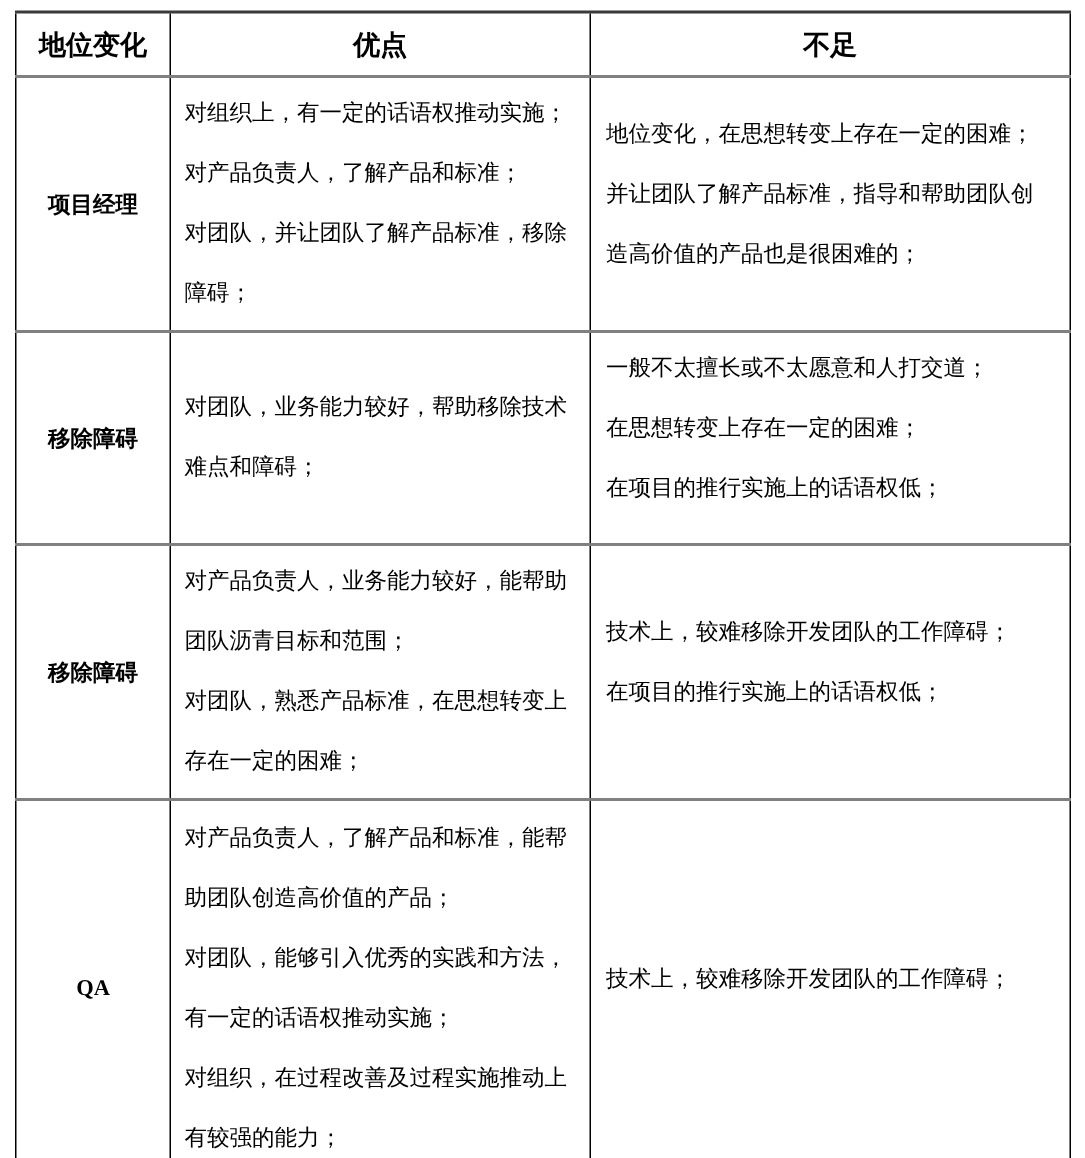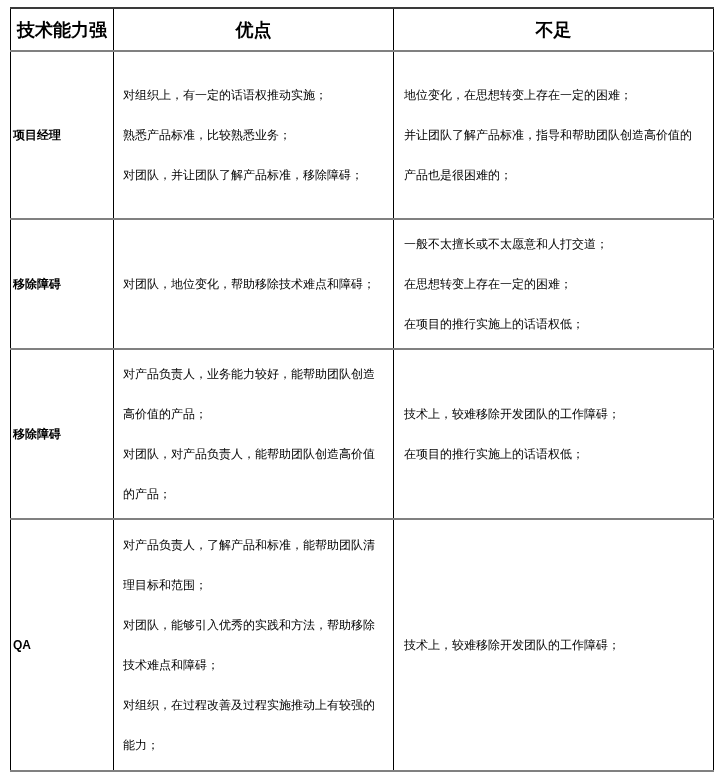--- a/index.html
+++ b/index.html
@@ -38,29 +38,31 @@
     font-size: 18px;
     font-weight: bold;
     color: #000000;
     text-align: center;
     vertical-align: middle;
     padding: 0;
   }
   td {
     border-bottom: 2px solid #808080;
     vertical-align: middle;
-    font-size: 12px;
+    font-size: 15px;
     color: #000000;
+    font-family: Liberation Serif, serif;
   }
   td.role-cell {
+    text-align: center;
     font-weight: bold;
     padding: 0 2px;
   }
   td.adv-cell { padding: 4px 8px 4px 9px; }
-  td.dis-cell { padding: 4px 12px 4px 10px; }
+  td.dis-cell { padding: 4px 12px 16px 10px; }
 
   tr.r1 { height: 168px; }
   tr.r2 { height: 125px; }
   tr.r3 { height: 165px; }
   tr.r4 { height: 252px; }
 
   p.clause {
     margin: 0;
     line-height: 40px;
     text-align: left;
@@ -71,65 +73,65 @@
 <body>
 
 <table class="roles">
   <colgroup>
     <col class="c-role">
     <col class="c-adv">
     <col class="c-dis">
   </colgroup>
   <thead>
     <tr>
-      <th>技术能力强</th>
+      <th>地位变化</th>
       <th>优点</th>
       <th>不足</th>
     </tr>
   </thead>
   <tbody>
     <tr class="r1">
       <td class="role-cell">项目经理</td>
       <td class="adv-cell">
         <p class="clause">对组织上，有一定的话语权推动实施；</p>
-        <p class="clause">熟悉产品标准，比较熟悉业务；</p>
+        <p class="clause">对产品负责人，了解产品和标准；</p>
         <p class="clause">对团队，并让团队了解产品标准，移除障碍；</p>
       </td>
       <td class="dis-cell">
         <p class="clause">地位变化，在思想转变上存在一定的困难；</p>
         <p class="clause">并让团队了解产品标准，指导和帮助团队创造高价值的产品也是很困难的；</p>
       </td>
     </tr>
     <tr class="r2">
       <td class="role-cell">移除障碍</td>
       <td class="adv-cell">
-        <p class="clause">对团队，地位变化，帮助移除技术难点和障碍；</p>
+        <p class="clause">对团队，业务能力较好，帮助移除技术难点和障碍；</p>
       </td>
       <td class="dis-cell">
         <p class="clause">一般不太擅长或不太愿意和人打交道；</p>
         <p class="clause">在思想转变上存在一定的困难；</p>
         <p class="clause">在项目的推行实施上的话语权低；</p>
       </td>
     </tr>
     <tr class="r3">
       <td class="role-cell">移除障碍</td>
       <td class="adv-cell">
-        <p class="clause">对产品负责人，业务能力较好，能帮助团队创造高价值的产品；</p>
-        <p class="clause">对团队，对产品负责人，能帮助团队创造高价值的产品；</p>
+        <p class="clause">对产品负责人，业务能力较好，能帮助团队沥青目标和范围；</p>
+        <p class="clause">对团队，熟悉产品标准，在思想转变上存在一定的困难；</p>
       </td>
       <td class="dis-cell">
         <p class="clause">技术上，较难移除开发团队的工作障碍；</p>
         <p class="clause">在项目的推行实施上的话语权低；</p>
       </td>
     </tr>
     <tr class="r4">
       <td class="role-cell">QA</td>
       <td class="adv-cell">
-        <p class="clause">对产品负责人，了解产品和标准，能帮助团队清理目标和范围；</p>
-        <p class="clause">对团队，能够引入优秀的实践和方法，帮助移除技术难点和障碍；</p>
+        <p class="clause">对产品负责人，了解产品和标准，能帮助团队创造高价值的产品；</p>
+        <p class="clause">对团队，能够引入优秀的实践和方法，有一定的话语权推动实施；</p>
         <p class="clause">对组织，在过程改善及过程实施推动上有较强的能力；</p>
       </td>
       <td class="dis-cell">
         <p class="clause">技术上，较难移除开发团队的工作障碍；</p>
       </td>
     </tr>
   </tbody>
 </table>
 
 </body></html>

